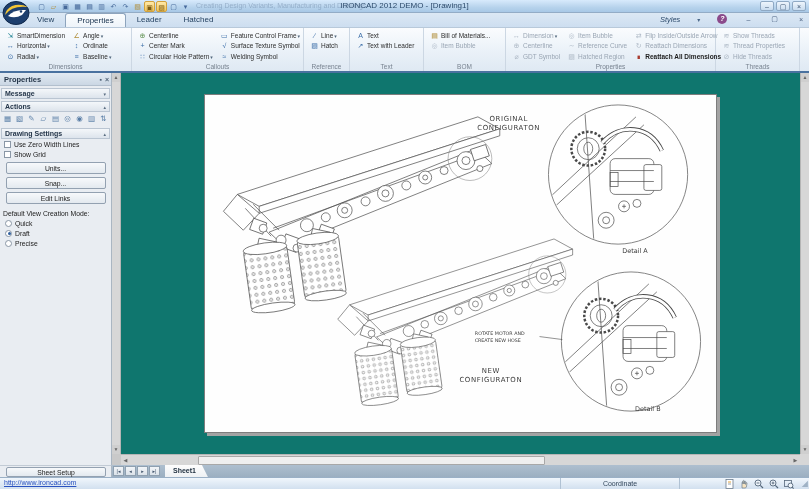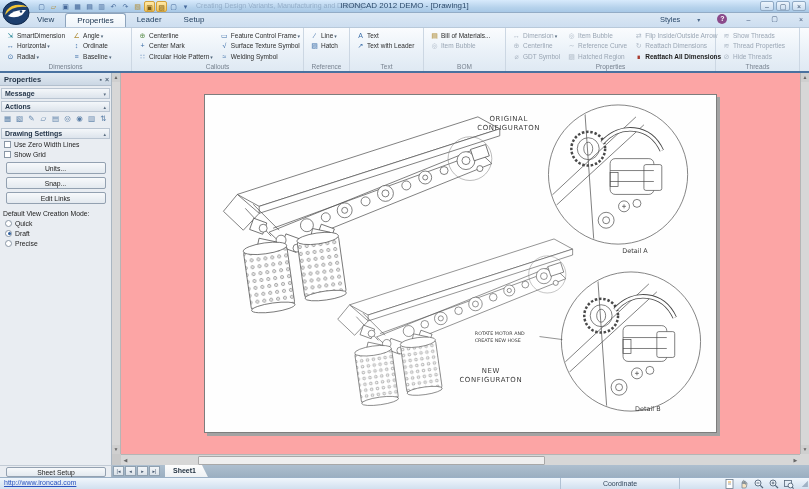--- a/index.html
+++ b/index.html
@@ -25,21 +25,21 @@
   .qicn.g2 { color:#b2903c; }
   .qicn.hl { background:linear-gradient(#ffe9a8,#f5c85e); border:1px solid #d2a23c; color:#7a5b14; }
 
   
   #tabrow { position:absolute; left:0; top:13px; width:809px; height:14px;
     background:linear-gradient(#dce8f4,#cddef0); }
   #tabs { position:absolute; left:26px; top:0; height:14px; display:flex; }
   .tab { padding:0 11px; font-size:8px; line-height:14px; color:#1e3c5c; }
   .tab.active { background:linear-gradient(#fbfdfe,#eef4fa); border:1px solid #8da4bd; border-bottom:none;
     border-radius:3px 3px 0 0; color:#16304d; }
-  #tabrow-right { position:absolute; right:4px; top:1px; display:flex; align-items:center; gap:17px; }
+  #tabrow-right { position:absolute; right:4px; top:1px; display:flex; align-items:center; gap:17px;font-style:italic; }
   #styles-label { font-size:7.5px; color:#2c4a6b; }
   .tiny-arrow { font-size:6px; color:#4a6788; }
   #help-icon { width:10px; height:10px; border-radius:50%; background:#8b4a8b; color:#fff; font-size:7px;
     line-height:10px; text-align:center; font-weight:bold; }
   .mdi-btn { font-size:7px; color:#4a6080; padding:0 2px; }
 
   
   #ribbon { position:absolute; left:0; top:27px; width:809px; height:44px; display:flex; overflow:hidden;
     background:linear-gradient(#fafcfe,#eaf1f8 55%,#dfe9f3); border-top:1px solid #b8c9da; }
   #ribbon-accent { position:absolute; left:0; top:71px; width:809px; height:2px; background:#49719f; }
@@ -81,21 +81,21 @@
   .rad.on::after { content:""; position:absolute; left:1.5px; top:1.5px; width:3px; height:3px;
     border-radius:50%; background:#2f5f9e; }
 
   
   #vscroll-left { position:absolute; left:112px; top:73px; width:9px; height:381px; background:#d7d7d7;
     border-right:1px solid #b5b5b5; }
   #vscroll-right { position:absolute; left:800px; top:73px; width:9px; height:381px; background:#d7d7d7;
     border-left:1px solid #b5b5b5; }
   .sbarrow { position:absolute; left:0; width:100%; height:9px; font-size:5px; text-align:center;
     line-height:9px; color:#666; background:#cfcfcf; }
-  #canvas { position:absolute; left:121px; top:73px; width:679px; height:381px; background:#fca5a5; }
+  #canvas { position:absolute; left:121px; top:73px; width:679px; height:381px; background:#0f766e; }
   #sheet { position:absolute; left:83px; top:21px; width:513px; height:339px; background:#fefefe;
     border:1px solid #7d7d7d; box-shadow:3px 3px 0 #a3a3a3; }
   #hscroll { position:absolute; left:121px; top:454px; width:679px; height:11px; background:#d7d7d7;
     border-top:1px solid #b5b5b5; }
   #hthumb { position:absolute; left:77px; top:1px; width:347px; height:9px; background:#efefef;
     border:1px solid #a8a8a8; border-radius:1px; }
   .hsarrow { position:absolute; top:0; width:9px; height:10px; font-size:5px; line-height:10px;
     text-align:center; color:#666; }
   #sb-corner { position:absolute; left:800px; top:454px; width:9px; height:11px; background:#d7d7d7; }
 
@@ -163,21 +163,21 @@
     <span class="qicn hl">▨</span>
     <span class="qicn">▢</span>
     <span class="qicn">▾</span>
   </div>
 
   <div id="tabrow">
     <div id="tabs">
       <span class="tab">View</span>
       <span class="tab active">Properties</span>
       <span class="tab">Leader</span>
-      <span class="tab">Setup</span>
+      <span class="tab">Hatched</span>
     </div>
     <div id="tabrow-right">
       <span id="styles-label">Styles</span>
       <span class="tiny-arrow">▾</span>
       <span id="help-icon">?</span>
       <span class="mdi-btn">–</span>
       <span class="mdi-btn">▢</span>
       <span class="mdi-btn">×</span>
     </div>
   </div>

